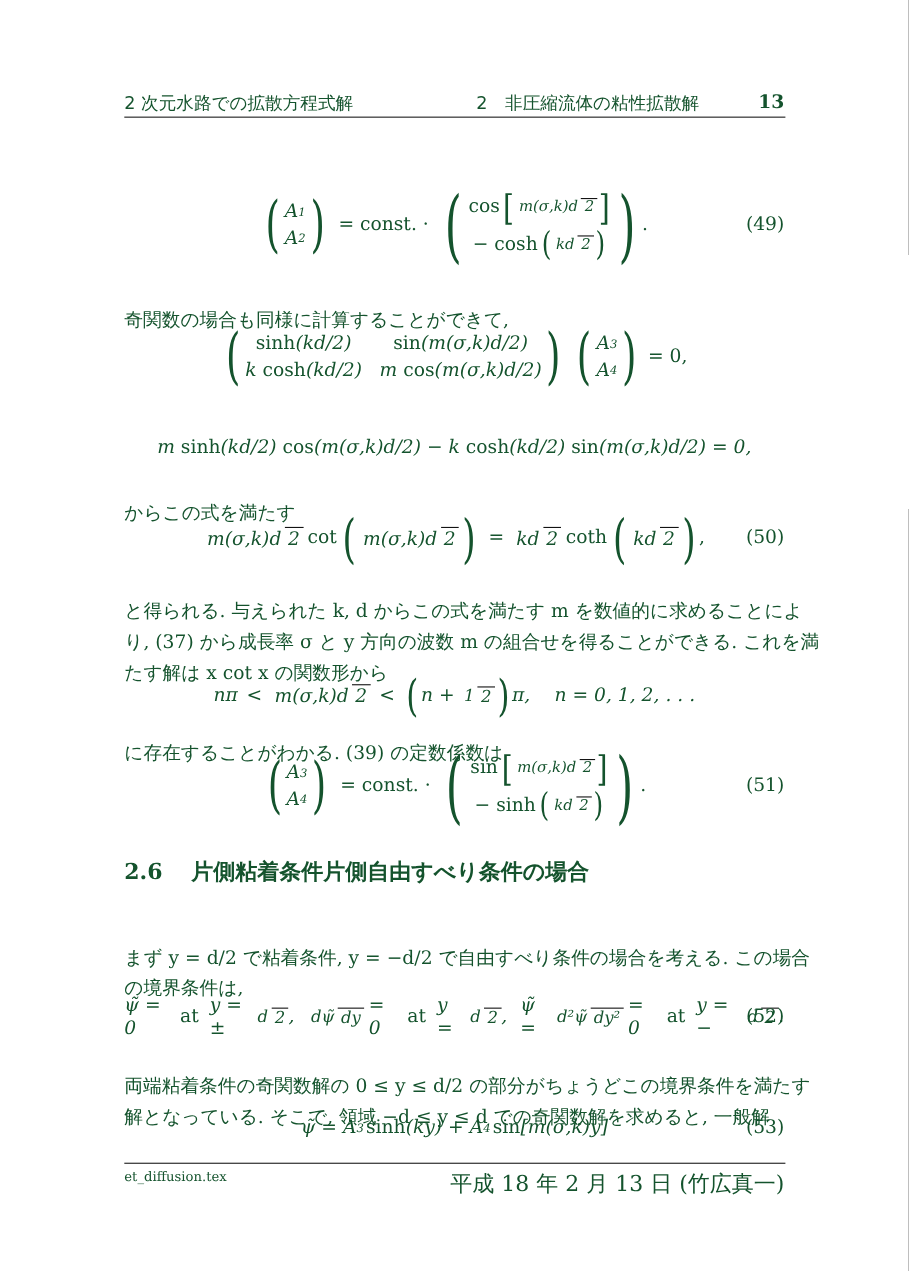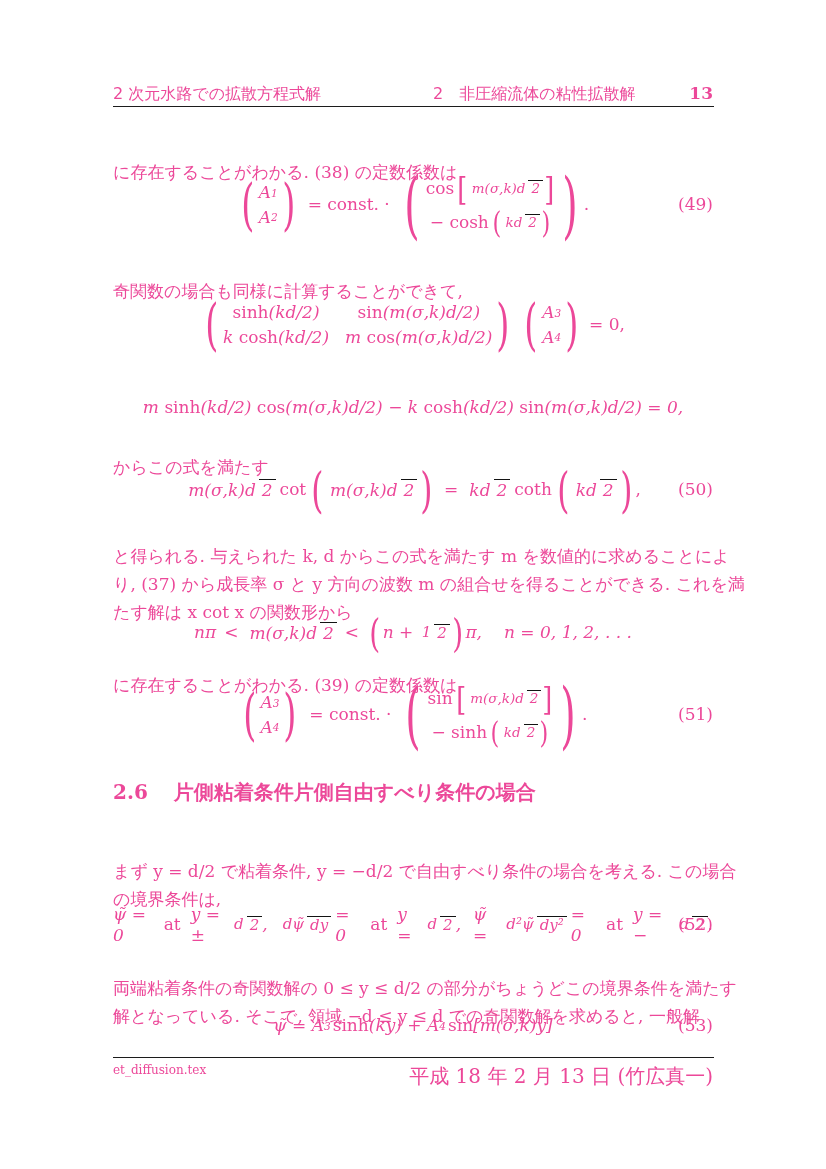--- a/index.html
+++ b/index.html
@@ -1,18 +1,18 @@
 <!DOCTYPE html>
 <html><head>
 <meta charset="utf-8">
 <style>
   html,body { margin:0; padding:0; background:#888; }
   .page {
     position:relative; width:826px; height:1169px; margin:0 auto;
-    background:#ffffff; color:#ec4899; overflow:hidden;
+    background:#ffffff; color:#14532d; overflow:hidden;
     font-family:"DejaVu Serif","Liberation Serif",serif;
   }
   
   .hdr-left   { position:absolute; left:113px; top:84px;  font-size:16px; font-family:"DejaVu Sans","Liberation Sans",sans-serif; font-weight:500; }
   .hdr-center { position:absolute; left:433px; top:84px;  font-size:16px; font-family:"DejaVu Sans","Liberation Sans",sans-serif; font-weight:500; }
   .hdr-page   { position:absolute; right:113px; top:83px; font-size:17px; font-weight:bold; }
   .rule { position:absolute; left:113px; width:601px; height:1.4px; background:#1c1c1c; }
   .hdr-rule { top:106px; }
   .ftr-rule { top:1057px; }
   .ftr-left  { position:absolute; left:113px;  top:1063px; font-size:12px; }
@@ -61,21 +61,20 @@
 </head>
 <body>
 
 <div class="page">
 
   <span class="hdr-left">2 次元水路での拡散方程式解</span>
   <span class="hdr-center">2　非圧縮流体の粘性拡散解</span>
   <span class="hdr-page">13</span>
   <div class="rule hdr-rule"></div>
 
-  <p class="para" style="top:141px">に存在することがわかる. (38) の定数係数は</p>
 
   <div class="eq" style="top:166px;height:78px">
     <span class="big p56 lp"></span>
     <span class="vcol">
       <span class="row it">
           <span>A</span>
           <sub>1</sub>
         </span>
       <span class="row it">
           <span>A</span>

